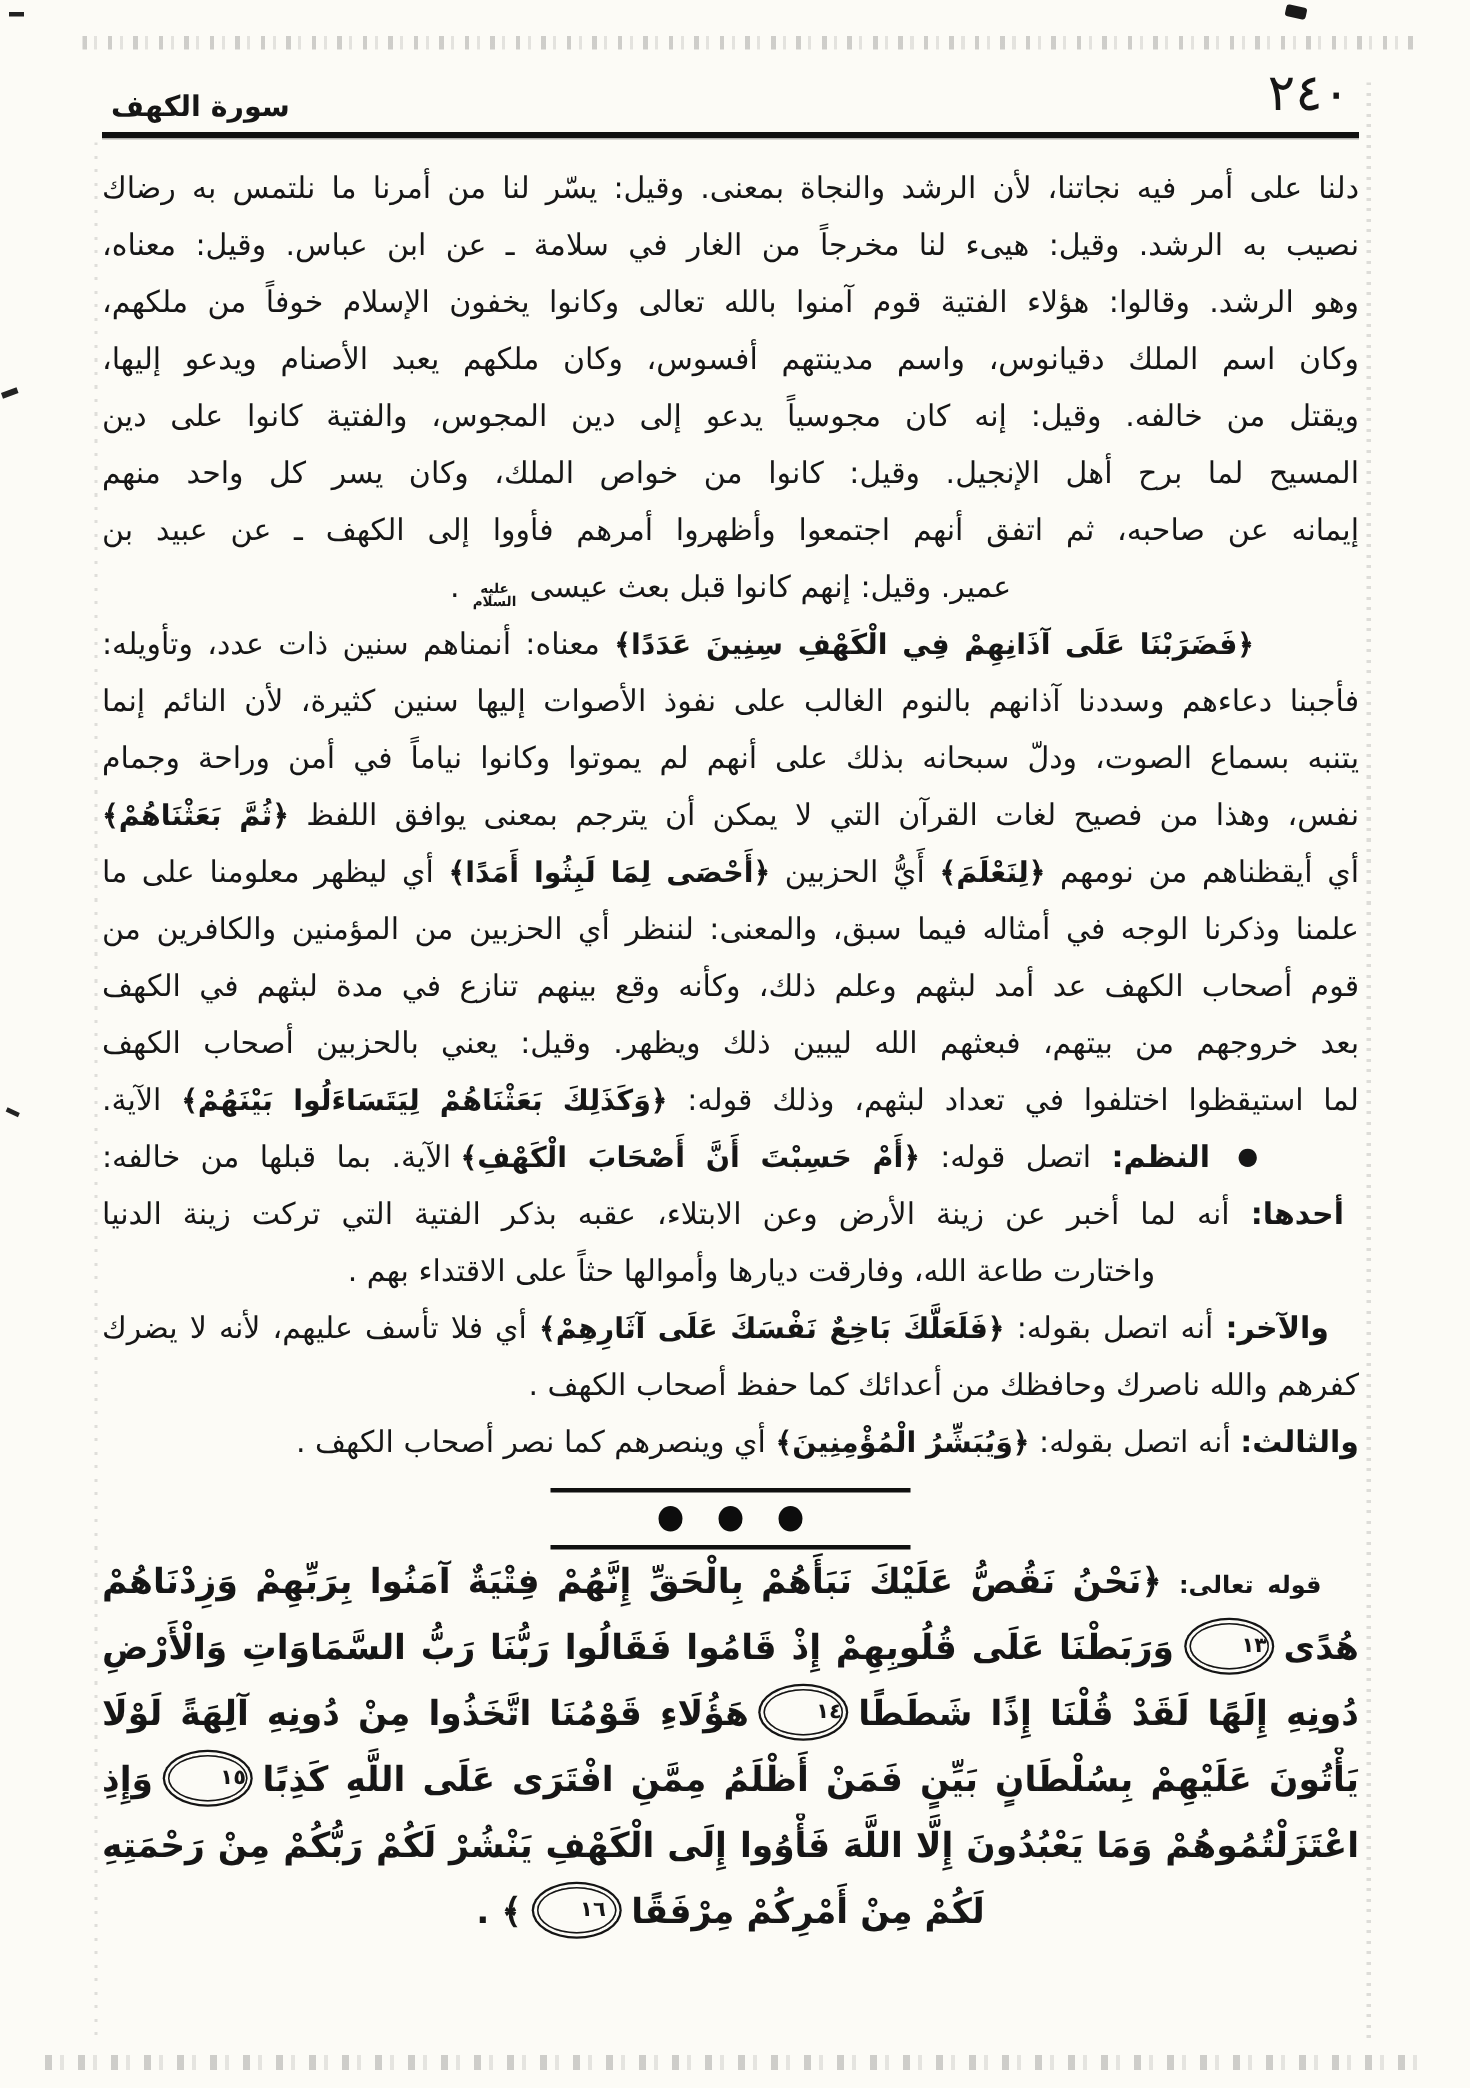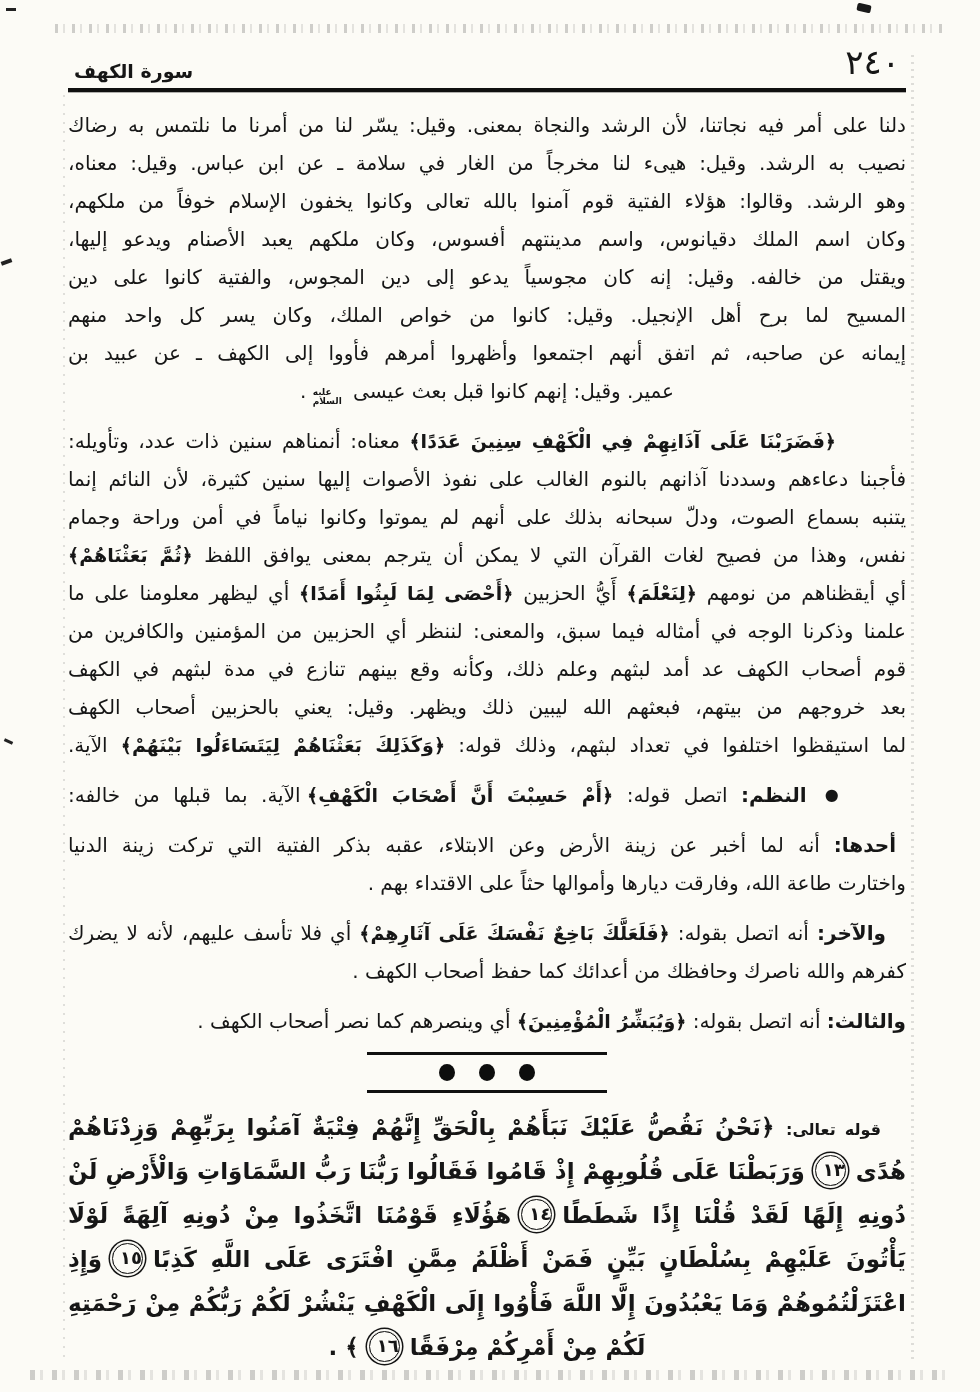--- a/index.html
+++ b/index.html
@@ -7,42 +7,42 @@
     position:relative;width:980px;height:1392px;margin:0 auto;
     background:#fcfbf6;overflow:hidden;color:#161616;
     font-family:"DejaVu Sans",sans-serif;
   }
   .content{position:absolute;top:40px;left:68px;width:838px;}
   .header{display:flex;direction:rtl;justify-content:space-between;align-items:flex-end;height:42px;padding:0 6px;}
   .pagenum{font-size:34px;font-weight:normal;letter-spacing:3px;}
   .surah{font-size:19px;font-weight:bold;}
   .rule{height:4px;background:#101010;margin-top:6px;box-shadow:0 1px 0 rgba(0,0,0,.30);}
   main{display:block;padding-top:0;}
-  .block{margin-top:12px;}
+  .block{}
   .block:first-child{margin-top:14px;}
   .line{
     direction:rtl;font-size:20px;line-height:38px;height:38px;
     overflow:hidden;white-space:normal;
   }
   .line.j{text-align:justify;text-align-last:justify;}
   .line.c{text-align:center;}
-  .line.l{text-align:right;padding-left:28px;}
+  .line.l{text-align:center;padding-left:28px;}
   .line.l2{text-align:right;padding-left:92px;}
   .seg-b{font-weight:bold;}
   .seg-q{font-weight:bold;font-size:19px;}
   .seg-bullet{font-size:16px;vertical-align:2px;padding-left:4px;}
   .seg-hon{
     display:inline-block;font-size:9px;line-height:9px;width:34px;
-    text-align:left;vertical-align:-6px;white-space:normal;font-weight:bold;
+    text-align:center;vertical-align:-6px;white-space:normal;font-weight:bold;
   }
   .seg-aya{
     display:inline-block;width:29px;height:29px;border:1.5px solid #141414;border-radius:50%;
     box-shadow:0 0 0 2px #fcfbf6,0 0 0 3.5px #141414;
-    font-size:18px;font-weight:bold;text-align:right;line-height:28px;
-    vertical-align:-7px;margin:0 10px;overflow:hidden;
+    font-size:14px;font-weight:bold;text-align:center;line-height:28px;
+    vertical-align:-7px;margin:0 10px;overflow:hidden;padding-left:22px;
   }
   .block.quran .line{font-size:23px;line-height:44px;height:44px;font-weight:bold;}
   .block.quran .seg-q{font-size:inherit;}
   .block.quran .seg-b{font-size:16px;}
   .divider{margin:12px auto 0;width:240px;}
   .divider .bar{height:3px;background:#101010;}
   .divider .dots{display:flex;justify-content:center;gap:24px;padding:9px 0;}
   .divider .dot{width:16px;height:17px;background:#0d0d0d;border-radius:50%;}
   
   .noise-top{position:absolute;top:24px;left:55px;right:35px;height:9px;opacity:.33;

